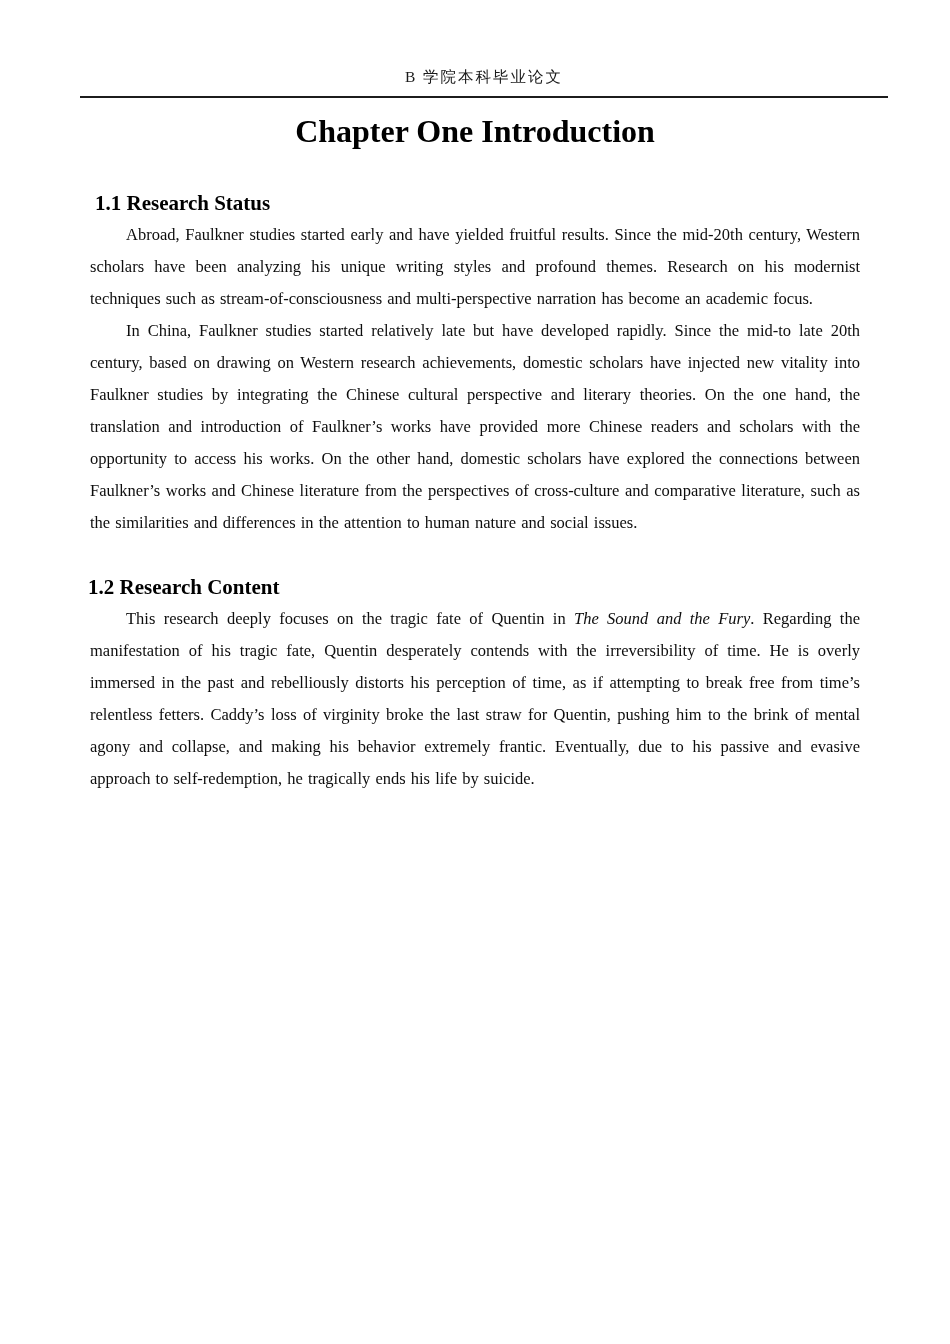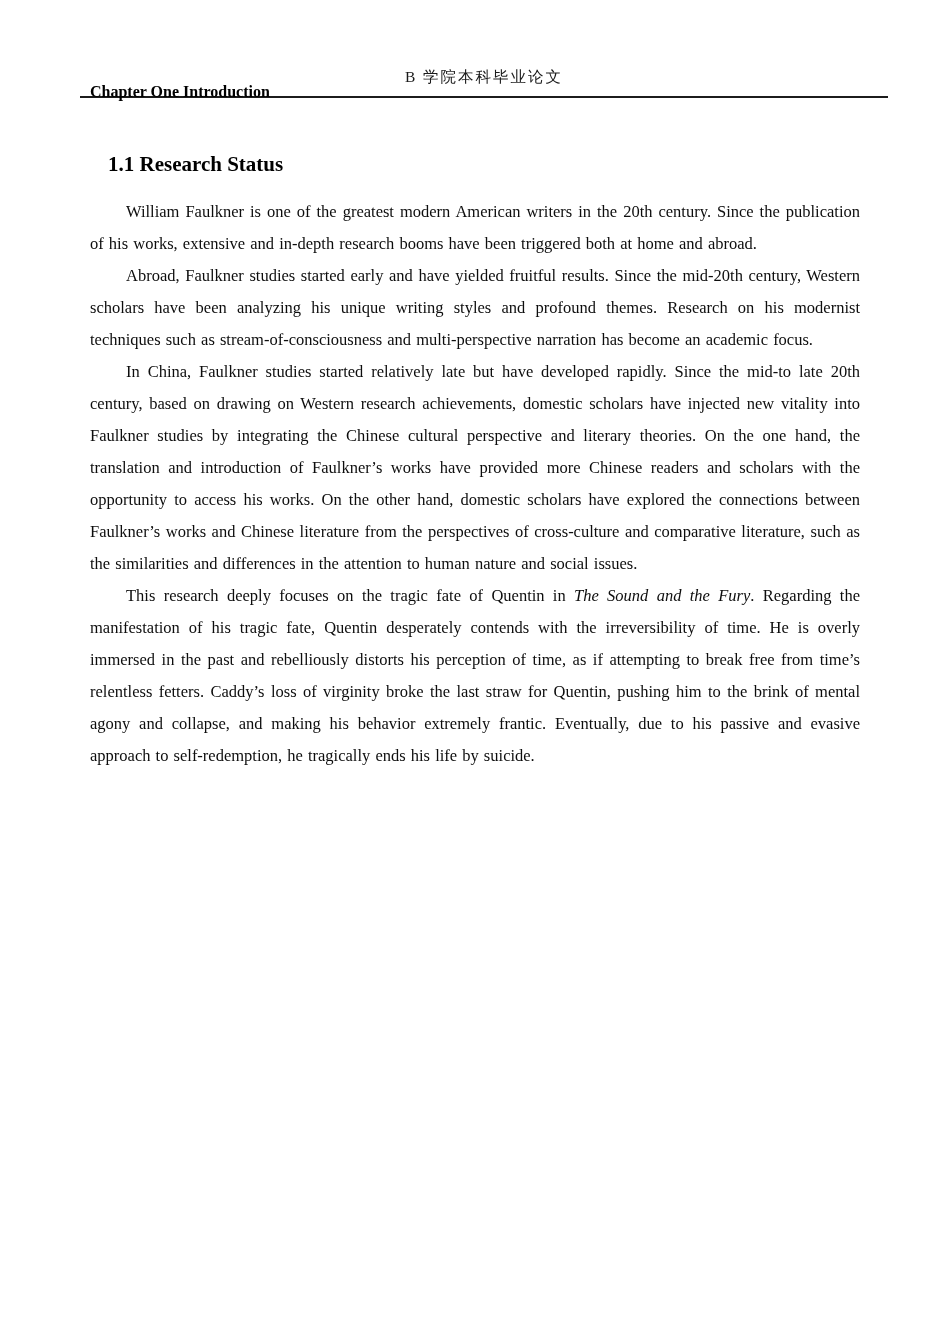--- a/index.html
+++ b/index.html
@@ -30,41 +30,41 @@
     color: #1a1a1a;
   }
   
   .content {
     position: absolute;
     top: 0;
     left: 90px;
     width: 770px;
   }
   .chapter-title {
-    margin-top: 74px;
-    font-size: 16px;
+    margin-top: 113px;
+    font-size: 32px;
     line-height: 36px;
     font-weight: bold;
+    text-align: center;
     color: #000000;
   }
   p.body-para {
     font-size: 16.5px;
     line-height: 32px;
     text-align: justify;
     text-indent: 36px;
     color: #0d0d0d;
     word-spacing: 1px;
   }
   p.intro-para   { margin-top: 40px; }
   h2.section-heading {
     font-size: 21px;
     line-height: 32px;
     font-weight: bold;
     color: #000000;
-    margin-left: 13px;
   }
   h2.heading-1-1 { margin-top: 38px; padding-left: 5px; }
   h2.heading-1-2 { margin-top: 32px; margin-left: -2px; }
   p.para-after-heading { margin-top: 16px; }
   p.para-1-2-first     { }
   p.last-para          { margin-top: 4px; }
   .italic-title { font-style: italic; }
   
   .doc-footer {
     position: absolute;
@@ -84,26 +84,26 @@
     <div class="header-text">B 学院本科毕业论文</div>
   </div>
 
   <div class="content">
 
     <h1 class="chapter-title">Chapter One Introduction</h1>
 
 
     <h2 class="section-heading heading-1-1">1.1 Research Status</h2>
 
-    <p class="body-para para-after-heading">William Faulkner is one of the greatest modern American writers in the 20th century. Since the publication of his works, extensive and in-depth research booms have been triggered both at home and abroad.</p>
 
     <p class="body-para">Abroad, Faulkner studies started early and have yielded fruitful results. Since the mid-20th century, Western scholars have been analyzing his unique writing styles and profound themes. Research on his modernist techniques such as stream-of-consciousness and multi-perspective narration has become an academic focus.</p>
 
     <p class="body-para">In China, Faulkner studies started relatively late but have developed rapidly. Since the mid-to late 20th century, based on drawing on Western research achievements, domestic scholars have injected new vitality into Faulkner studies by integrating the Chinese cultural perspective and literary theories. On the one hand, the translation and introduction of Faulkner’s works have provided more Chinese readers and scholars with the opportunity to access his works. On the other hand, domestic scholars have explored the connections between Faulkner’s works and Chinese literature from the perspectives of cross-culture and comparative literature, such as the similarities and differences in the attention to human nature and social issues.</p>
 
+    <h2 class="section-heading heading-1-2">1.2 Research Content</h2>
 
     <p class="body-para para-1-2-first"><span>This research deeply focuses on the tragic fate of Quentin in </span><span class="italic-title">The Sound and the Fury</span><span>. Regarding the manifestation of his tragic fate, Quentin desperately contends with the irreversibility of time. He is overly immersed in the past and rebelliously distorts his perception of time, as if attempting to break free from time’s relentless fetters. Caddy’s loss of virginity broke the last straw for Quentin, pushing him to the brink of mental agony and collapse, and making his behavior extremely frantic. Eventually, due to his passive and evasive approach to self-redemption, he tragically ends his life by suicide.</span></p>
 
 
   </div>
 
   <div class="doc-footer">1</div>
 
 </div>
 

